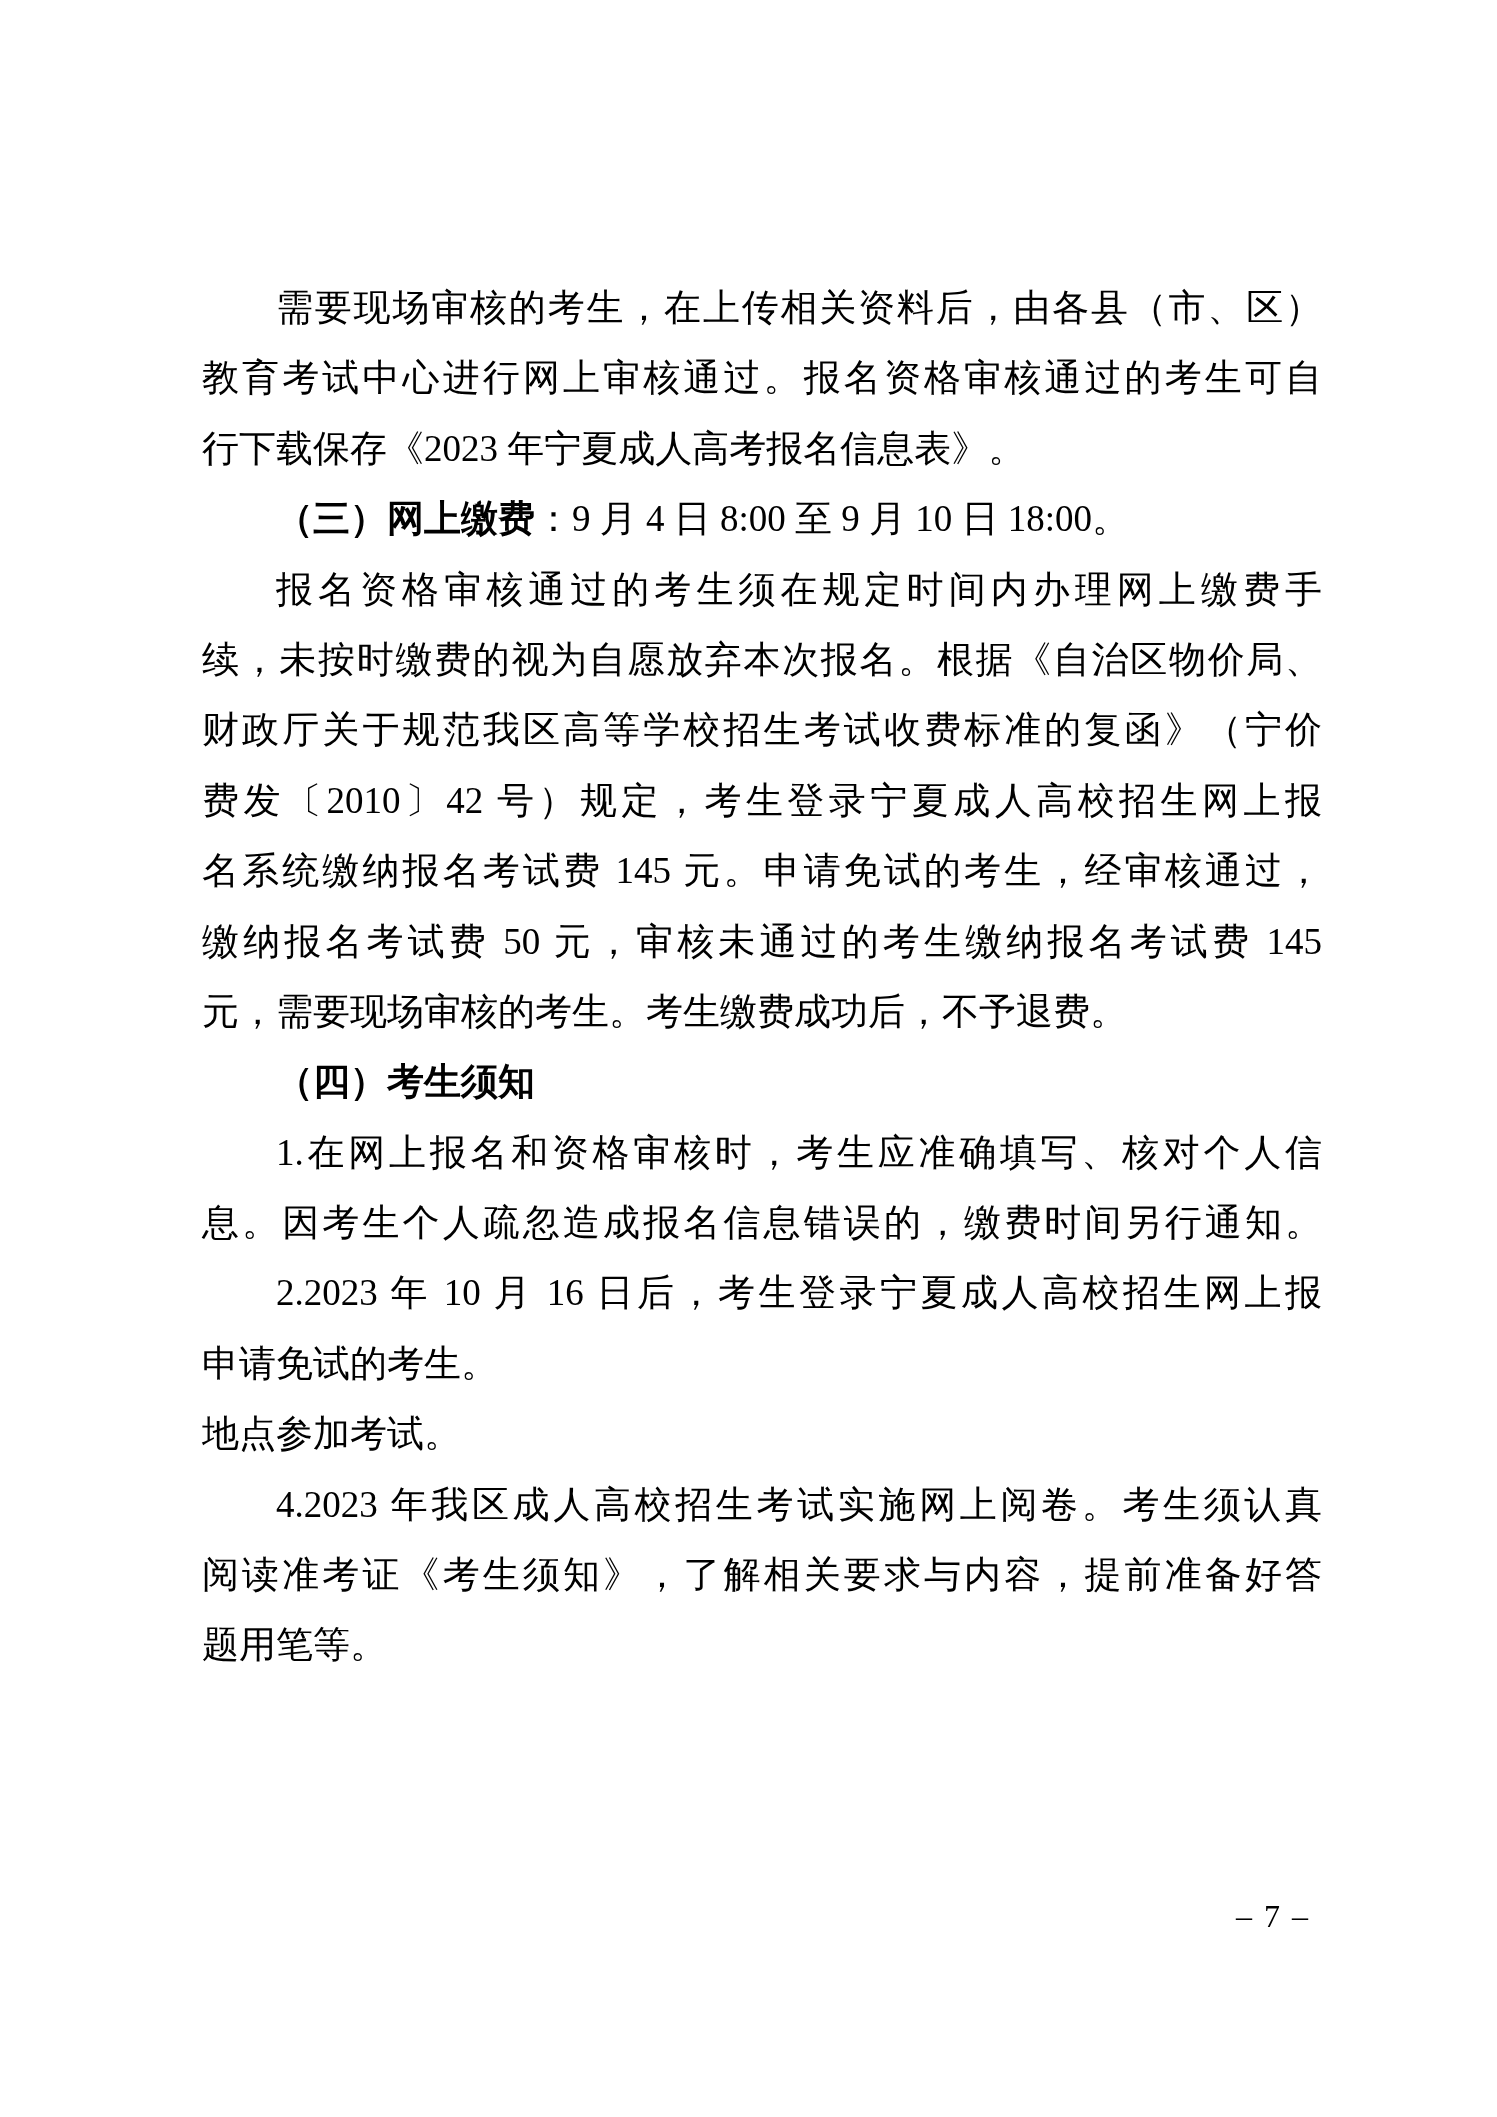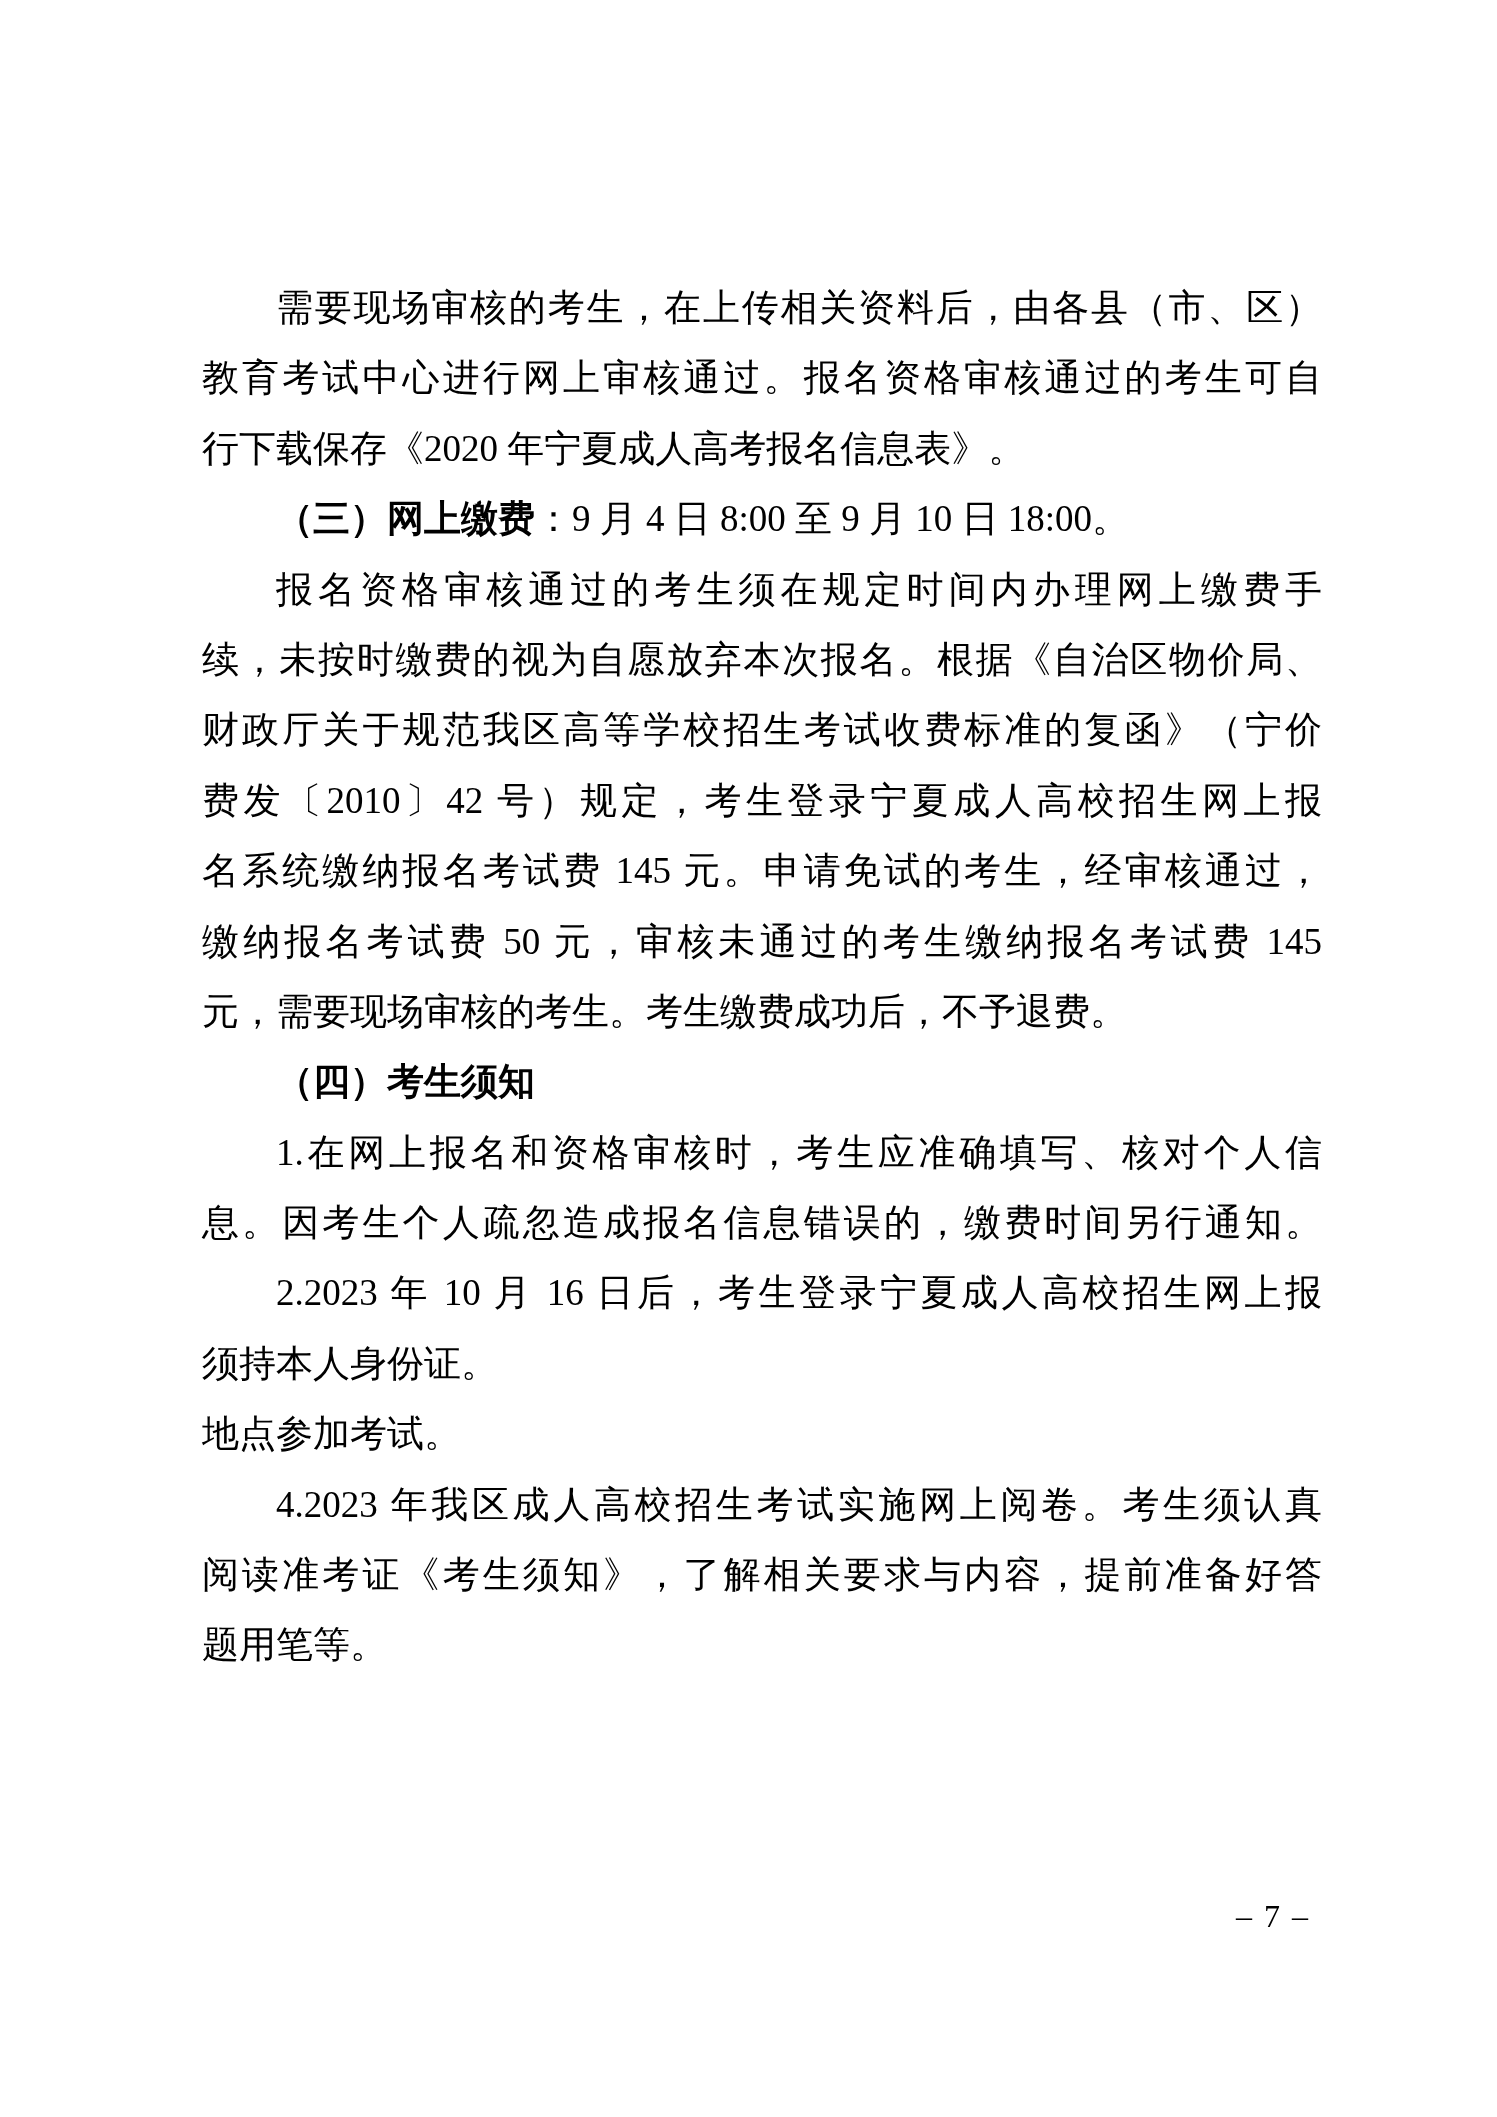--- a/index.html
+++ b/index.html
@@ -42,34 +42,34 @@
   }
 </style>
 </head>
 <body>
 
 <div class="page">
   <div class="body-text">
 
     <div class="line indent j"><span class="b"></span><span>需要现场审核的考生，在上传相关资料后，由各县（市、区）</span></div>
     <div class="line j"><span class="b"></span><span>教育考试中心进行网上审核通过。报名资格审核通过的考生可自</span></div>
-    <div class="line"><span class="b"></span><span>行下载保存《2020 年宁夏成人高考报名信息表》。</span></div>
+    <div class="line"><span class="b"></span><span>行下载保存《2023 年宁夏成人高考报名信息表》。</span></div>
     <div class="line indent"><span class="b">（三）网上缴费</span><span>：9 月 4 日 8:00 至 9 月 10 日 18:00。</span></div>
     <div class="line indent j"><span class="b"></span><span>报名资格审核通过的考生须在规定时间内办理网上缴费手</span></div>
     <div class="line j"><span class="b"></span><span>续，未按时缴费的视为自愿放弃本次报名。根据《自治区物价局、</span></div>
     <div class="line j"><span class="b"></span><span>财政厅关于规范我区高等学校招生考试收费标准的复函》（宁价</span></div>
     <div class="line j"><span class="b"></span><span>费发〔2010〕42 号）规定，考生登录宁夏成人高校招生网上报</span></div>
     <div class="line j"><span class="b"></span><span>名系统缴纳报名考试费 145 元。申请免试的考生，经审核通过，</span></div>
     <div class="line j"><span class="b"></span><span>缴纳报名考试费 50 元，审核未通过的考生缴纳报名考试费 145</span></div>
     <div class="line"><span class="b"></span><span>元，需要现场审核的考生。考生缴费成功后，不予退费。</span></div>
     <div class="line indent"><span class="b">（四）考生须知</span><span></span></div>
     <div class="line indent j"><span class="b"></span><span>1.在网上报名和资格审核时，考生应准确填写、核对个人信</span></div>
     <div class="line j"><span class="b"></span><span>息。因考生个人疏忽造成报名信息错误的，缴费时间另行通知。</span></div>
     <div class="line indent j"><span class="b"></span><span>2.2023 年 10 月 16 日后，考生登录宁夏成人高校招生网上报</span></div>
-    <div class="line"><span class="b"></span><span>须持本人身份证。</span></div>
+    <div class="line"><span class="b"></span><span>申请免试的考生。</span></div>
     <div class="line"><span class="b"></span><span>地点参加考试。</span></div>
     <div class="line indent j"><span class="b"></span><span>4.2023 年我区成人高校招生考试实施网上阅卷。考生须认真</span></div>
     <div class="line j"><span class="b"></span><span>阅读准考证《考生须知》，了解相关要求与内容，提前准备好答</span></div>
     <div class="line"><span class="b"></span><span>题用笔等。</span></div>
 
   </div>
 
   <div class="page-number">– 7 –</div>
 </div>
 

